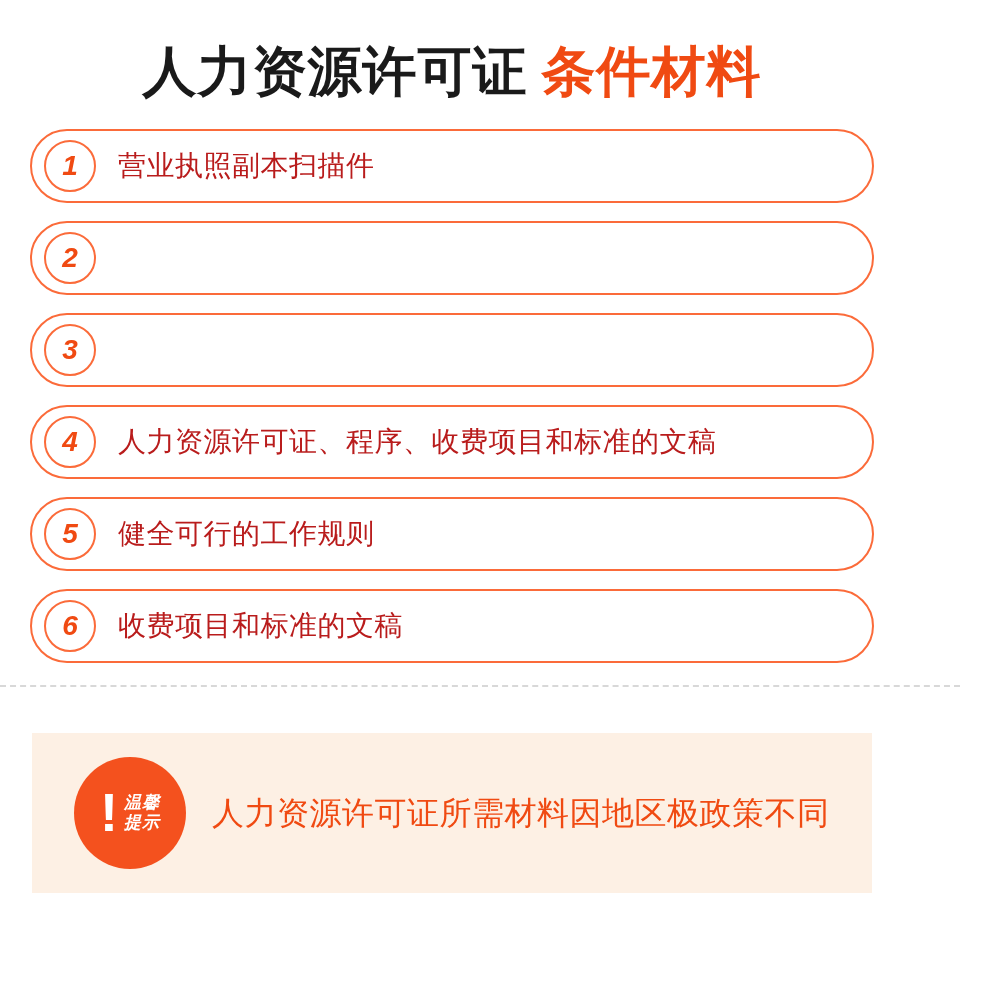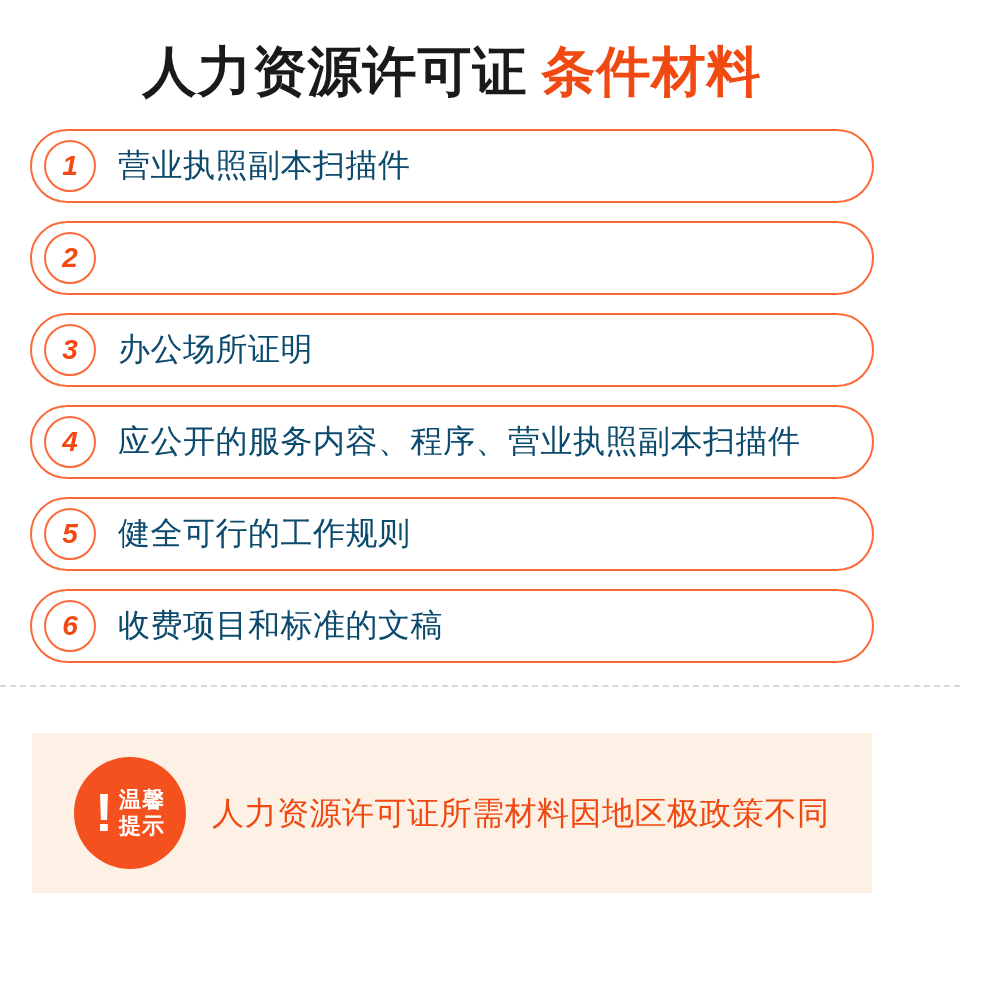--- a/index.html
+++ b/index.html
@@ -67,22 +67,22 @@
     font-size: 28px;
     font-style: italic;
     font-weight: bold;
     display: flex;
     align-items: center;
     justify-content: center;
     box-sizing: border-box;
   }
   .pill-text {
     margin-left: 22px;
-    font-size: 32px;
-    color: #0c4a6e;
+    font-size: 28px;
+    color: #b91c1c;
     letter-spacing: 0.5px;
     white-space: nowrap;
   }
 
   
   .divider {
     margin: 22px auto 0 auto;
     width: 960px;
     height: 0;
     border-top: 2px dashed #d8d8d8;
@@ -113,25 +113,26 @@
     box-sizing: border-box;
   }
   .badge-bang {
     font-size: 54px;
     font-weight: bold;
     line-height: 0.95;
     margin-right: 6px;
     margin-top: -2px;
   }
   .badge-words {
-    font-size: 22px;
+    font-size: 17px;
     font-weight: bold;
     line-height: 1.18;
     text-align: center;
     letter-spacing: 1px;
+    font-style: italic;
   }
   .notice-text {
     margin-left: 26px;
     color: #f04a12;
     font-size: 32px;
     line-height: 1.45;
     letter-spacing: 0.5px;
     white-space: nowrap;
   }
 </style>
@@ -150,26 +151,25 @@
       <div class="pill-num">1</div>
       <div class="pill-text">营业执照副本扫描件</div>
     </div>
 
     <div class="pill">
       <div class="pill-num">2</div>
     </div>
 
     <div class="pill">
       <div class="pill-num">3</div>
-      <div class="pill-text">办公场所证明</div>
     </div>
 
     <div class="pill">
       <div class="pill-num">4</div>
-      <div class="pill-text">应公开的服务内容、程序、营业执照副本扫描件</div>
+      <div class="pill-text">人力资源许可证、程序、收费项目和标准的文稿</div>
     </div>
 
     <div class="pill">
       <div class="pill-num">5</div>
       <div class="pill-text">健全可行的工作规则</div>
     </div>
 
     <div class="pill">
       <div class="pill-num">6</div>
       <div class="pill-text">收费项目和标准的文稿</div>

